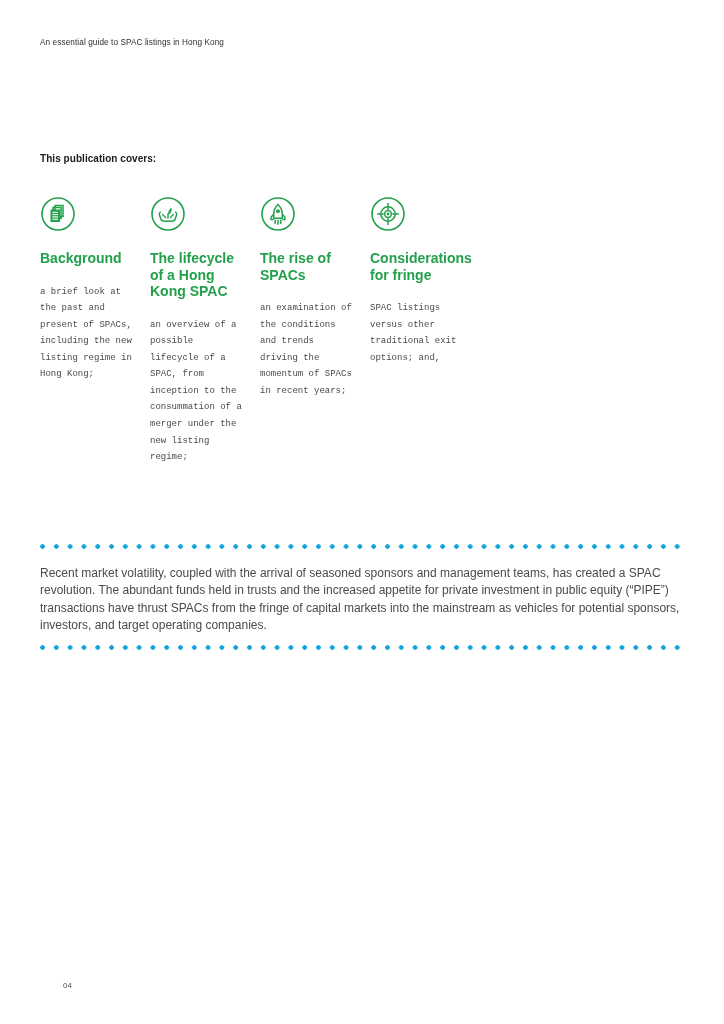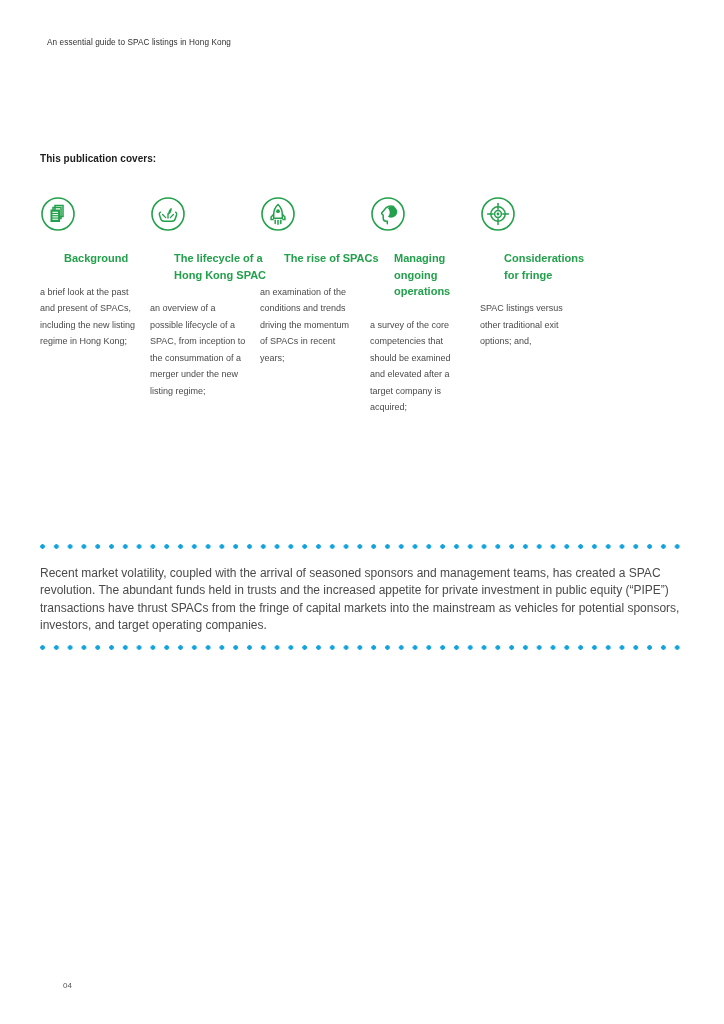--- a/index.html
+++ b/index.html
@@ -22,21 +22,20 @@
   }
 
   .running-header {
     position: absolute;
     left: 40px;
     top: 38px;
     font-size: 8.2px;
     letter-spacing: 0.1px;
     color: #2f2f2f;
     white-space: nowrap;
-    margin-left: 7px;
   }
 
   .section-title {
     position: absolute;
     left: 40px;
     top: 153px;
     font-size: 10px;
     font-weight: bold;
     color: #1c1c1c;
     letter-spacing: 0.05px;
@@ -61,34 +60,34 @@
     display: block;
   }
   .icon-wrap svg {
     display: block;
     width: 36px;
     height: 36px;
   }
 
   .col-heading {
     margin-top: 18px;
-    font-size: 11px;
+    font-size: 14px;
     font-weight: bold;
     line-height: 16.5px;
     color: #22a04b;
     width: 96px;
-    margin-left: 24px;
   }
 
   .col-body {
     margin-top: 17px;
     font-size: 9px;
     line-height: 16.6px;
     color: #4a4a4a;
     width: 96px;
+    font-family: Liberation Mono, monospace;
   }
 
   .dotted-rule {
     position: absolute;
     left: 40px;
     width: 648px;
     height: 5px;
     background-image: radial-gradient(
         circle at 2.5px 2.5px, #12a3dd 2.1px, rgba(18,163,221,0) 2.4px);
     background-size: 13.8px 5px;
@@ -171,31 +170,20 @@
             <line x1="15.2" y1="24.2" x2="15.2" y2="27.4"></line>
             <line x1="18" y1="24.6" x2="18" y2="28.3"></line>
             <line x1="20.8" y1="24.2" x2="20.8" y2="27.4"></line>
           </g>
         </svg>
       </span>
       <div class="col-heading">The rise of SPACs</div>
       <div class="col-body">an examination of the conditions and trends driving the momentum of SPACs in recent years;</div>
     </div>
 
-    <div class="col">
-      <span class="icon-wrap">
-        <svg viewBox="0 0 36 36">
-          <circle cx="18" cy="18" r="16" fill="none" stroke="#22a04b" stroke-width="1.6"></circle>
-          <path d="M23.6 10.4c-3.6-1.2-7.6 0.3-9.3 3.4-0.5 1-1.2 1.7-2 2.3-0.7 0.5-0.8 1.4-0.2 2l1.1 1.1v3.1c0 1.6 1.3 2.9 2.9 2.9h1.2v2.6" fill="none" stroke="#22a04b" stroke-width="1.5" stroke-linecap="round"></path>
-          <path d="M23.6 10.6c2.4 1 3.9 3.4 3.6 6-0.3 2.5-2.2 4.5-4.7 5-1.7 0.3-3.3-0.1-4.6-1.1 1.6-1.4 2.2-3.6 1.6-5.6-0.3-1.1-1-2.1-1.9-2.8 1.6-1.4 3.9-1.9 6-1.5z" fill="#22a04b"></path>
-        </svg>
-      </span>
-      <div class="col-heading">Managing ongoing operations</div>
-      <div class="col-body">a survey of the core competencies that should be examined and elevated after a target company is acquired;</div>
-    </div>
 
     <div class="col">
       <span class="icon-wrap">
         <svg viewBox="0 0 36 36">
           <circle cx="18" cy="18" r="16" fill="none" stroke="#22a04b" stroke-width="1.6"></circle>
           <circle cx="18" cy="18" r="7.2" fill="none" stroke="#22a04b" stroke-width="1.5"></circle>
           <circle cx="18" cy="18" r="3.4" fill="none" stroke="#22a04b" stroke-width="1.5"></circle>
           <circle cx="18" cy="18" r="1.4" fill="#22a04b"></circle>
           <g stroke="#22a04b" stroke-width="1.5" stroke-linecap="round">
             <line x1="18" y1="7.6" x2="18" y2="13.2"></line>

